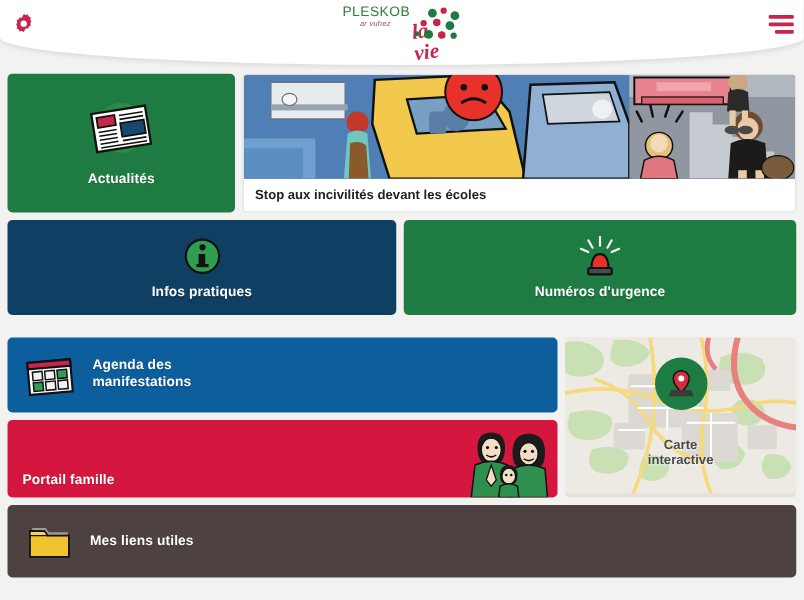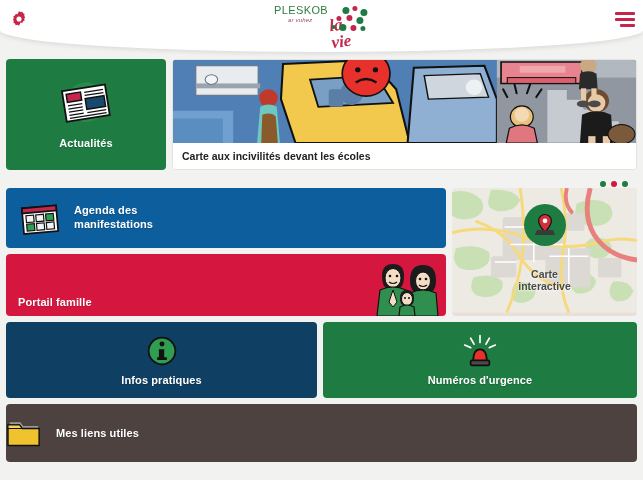--- a/index.html
+++ b/index.html
@@ -135,21 +135,21 @@
     font-size: 11px;
     font-weight: 700;
     color: #ffffff;
     letter-spacing: 0.1px;
     text-shadow: 0 1px 1px rgba(0,0,0,0.18);
   }
 
   
   .row-news { margin-top: 7px; }
   .card-actualites {
-    width: 160px;
+    width: 182px;
     height: 111px;
     background: #1e7b42;
     display: flex;
     flex-direction: column;
     align-items: center;
     justify-content: center;
     gap: 9px;
   }
   .card-news {
     flex: 1;
@@ -270,20 +270,21 @@
     gap: 6px;
   }
 
   
   .card-liens {
     width: 100%;
     height: 58px;
     background: #4d423f;
     display: flex;
     align-items: center;
+    padding-left: 16px;
     gap: 14px;
   }
 
   .icon-svg { display: block; }
 </style>
 </head>
 <body>
 
 <div class="header">
 
@@ -404,29 +405,56 @@
           <ellipse cx="432" cy="76" rx="13" ry="10" fill="#7a5a3a" stroke="#111" stroke-width="1"></ellipse>
 
           <ellipse cx="400" cy="6" rx="8" ry="8" fill="#c9a882"></ellipse>
           <path d="M392 14 q8 -5 16 0 l1 16 h-18 z" fill="#2a2a2a"></path>
           <rect x="393" y="29" width="5" height="14" fill="#e8c9a8"></rect>
           <rect x="403" y="29" width="5" height="14" fill="#e8c9a8"></rect>
           <ellipse cx="395" cy="45" rx="6" ry="3.5" fill="#4a4a4a"></ellipse>
           <ellipse cx="406" cy="45" rx="6" ry="3.5" fill="#4a4a4a"></ellipse>
         </svg>
       </div>
-      <div class="news-caption">Carte aux incivilités devant les écoles</div>
+      <div class="news-caption">Stop aux incivilités devant les écoles</div>
     </div>
   </div>
 
   <div style="position:relative;height:0;">
     <div class="news-dots">
       <span style="background:#1e7b42;"></span>
       <span style="background:#d5163f;"></span>
       <span style="background:#1e7b42;"></span>
+    </div>
+  </div>
+
+  <div class="row">
+
+    <div class="card card-infos">
+      <svg class="icon-svg" width="32" height="32" viewBox="0 0 36 36">
+        <circle cx="18" cy="18" r="15" fill="#2f9e52" stroke="#111" stroke-width="2"></circle>
+        <circle cx="18" cy="10" r="2.8" fill="#111"></circle>
+        <path d="M14.5 16 h6 v9 h3 v3 h-11 v-3 h2 z" fill="#111"></path>
+      </svg>
+      <div class="card-label">Infos pratiques</div>
+    </div>
+
+    <div class="card card-urgence">
+      <svg class="icon-svg" width="38" height="34" viewBox="0 0 44 40">
+        <g stroke="#ffffff" stroke-width="2" stroke-linecap="round">
+          <line x1="22" y1="2" x2="22" y2="10"></line>
+          <line x1="11" y1="5" x2="15" y2="12"></line>
+          <line x1="33" y1="5" x2="29" y2="12"></line>
+          <line x1="4" y1="13" x2="11" y2="16"></line>
+          <line x1="40" y1="13" x2="33" y2="16"></line>
+        </g>
+        <path d="M14 32 q0 -14 8 -14 q8 0 8 14z" fill="#e8312a" stroke="#111" stroke-width="2"></path>
+        <rect x="11" y="31" width="22" height="6" rx="1.5" fill="#4a4a4a" stroke="#111" stroke-width="2"></rect>
+      </svg>
+      <div class="card-label">Numéros d'urgence</div>
     </div>
   </div>
 
   <div class="row row-agenda" style="margin-top:18px;">
     <div class="col-left">
 
       <div class="card card-agenda">
         <svg class="icon-svg" width="40" height="36" viewBox="0 0 46 42">
           <rect x="3" y="8" width="40" height="30" fill="#ffffff" stroke="#111" stroke-width="2" transform="rotate(-5 23 23)"></rect>
           <rect x="3" y="8" width="40" height="6" fill="#c5264c" stroke="#111" stroke-width="2" transform="rotate(-5 23 23)"></rect>
@@ -523,47 +551,20 @@
       </div>
 
       <div class="carte-label">
         <div>Carte</div>
         <div>interactive</div>
       </div>
     </div>
   </div>
 
   <div class="row">
-
-    <div class="card card-infos">
-      <svg class="icon-svg" width="32" height="32" viewBox="0 0 36 36">
-        <circle cx="18" cy="18" r="15" fill="#2f9e52" stroke="#111" stroke-width="2"></circle>
-        <circle cx="18" cy="10" r="2.8" fill="#111"></circle>
-        <path d="M14.5 16 h6 v9 h3 v3 h-11 v-3 h2 z" fill="#111"></path>
-      </svg>
-      <div class="card-label">Infos pratiques</div>
-    </div>
-
-    <div class="card card-urgence">
-      <svg class="icon-svg" width="38" height="34" viewBox="0 0 44 40">
-        <g stroke="#ffffff" stroke-width="2" stroke-linecap="round">
-          <line x1="22" y1="2" x2="22" y2="10"></line>
-          <line x1="11" y1="5" x2="15" y2="12"></line>
-          <line x1="33" y1="5" x2="29" y2="12"></line>
-          <line x1="4" y1="13" x2="11" y2="16"></line>
-          <line x1="40" y1="13" x2="33" y2="16"></line>
-        </g>
-        <path d="M14 32 q0 -14 8 -14 q8 0 8 14z" fill="#e8312a" stroke="#111" stroke-width="2"></path>
-        <rect x="11" y="31" width="22" height="6" rx="1.5" fill="#4a4a4a" stroke="#111" stroke-width="2"></rect>
-      </svg>
-      <div class="card-label">Numéros d'urgence</div>
-    </div>
-  </div>
-
-  <div class="row">
     <div class="card card-liens">
       <svg class="icon-svg" width="36" height="32" viewBox="0 0 40 36">
         <path d="M4 6 h12 l3 4 h17 v20 h-32 z" fill="#9a9a9a"></path>
         <path d="M2 9 h13 l3 4 h19 v19 h-35 z" fill="#f0c32e" stroke="#111" stroke-width="1.6"></path>
         <path d="M2 9 h13 l3 4 h-16 z" fill="#f5d35c" stroke="#111" stroke-width="1.2"></path>
       </svg>
       <div class="card-label">Mes liens utiles</div>
     </div>
   </div>
 

